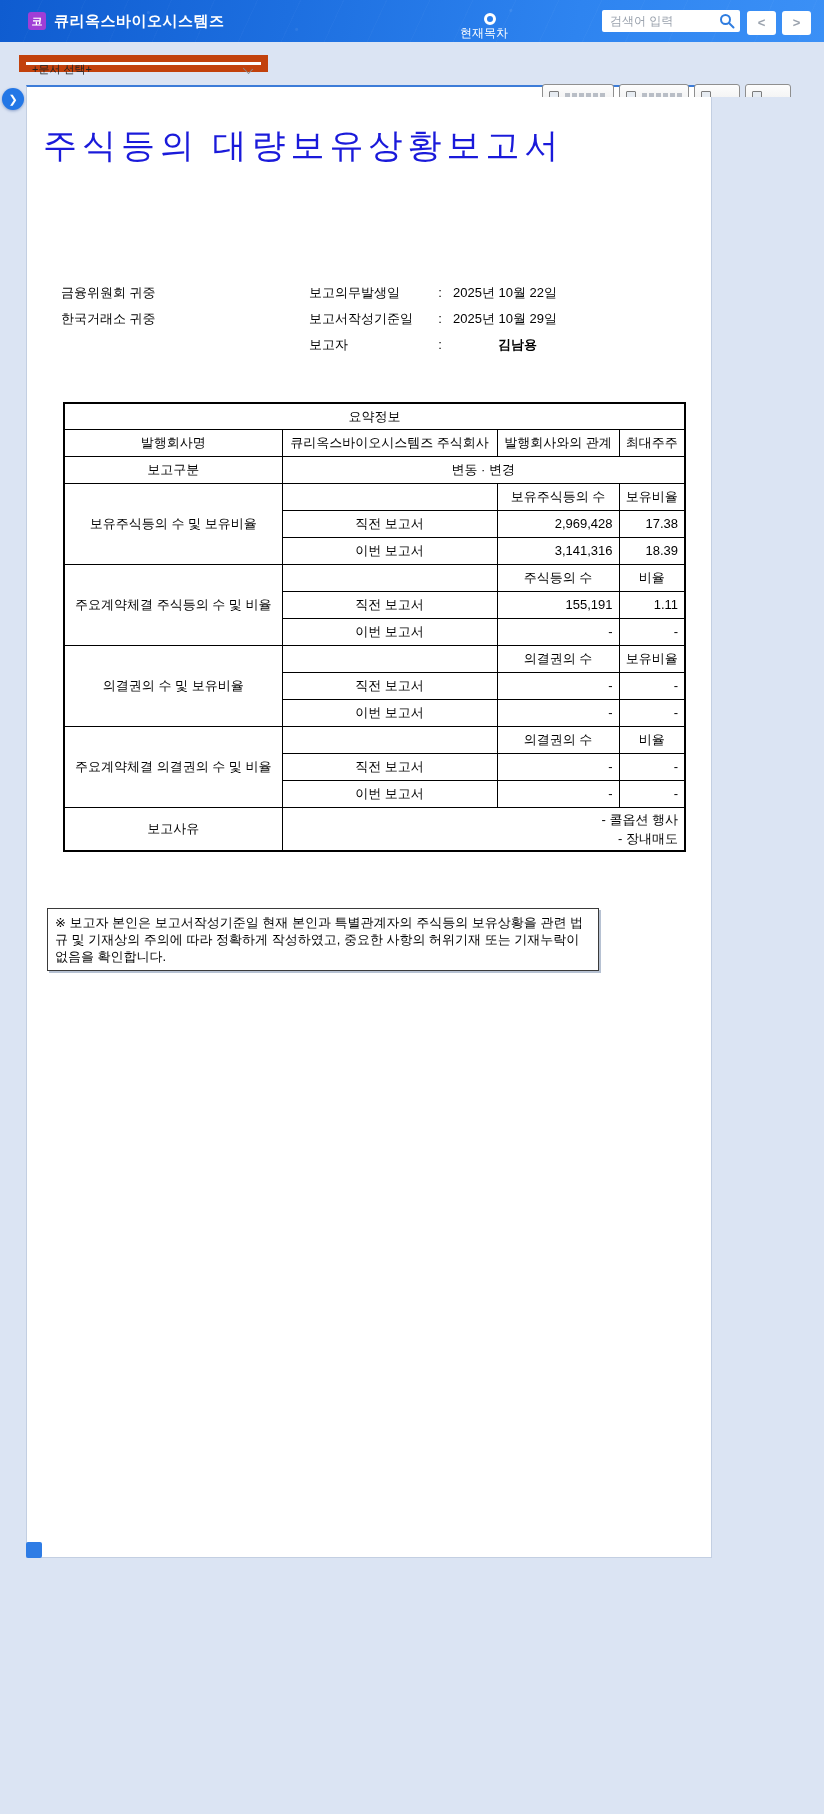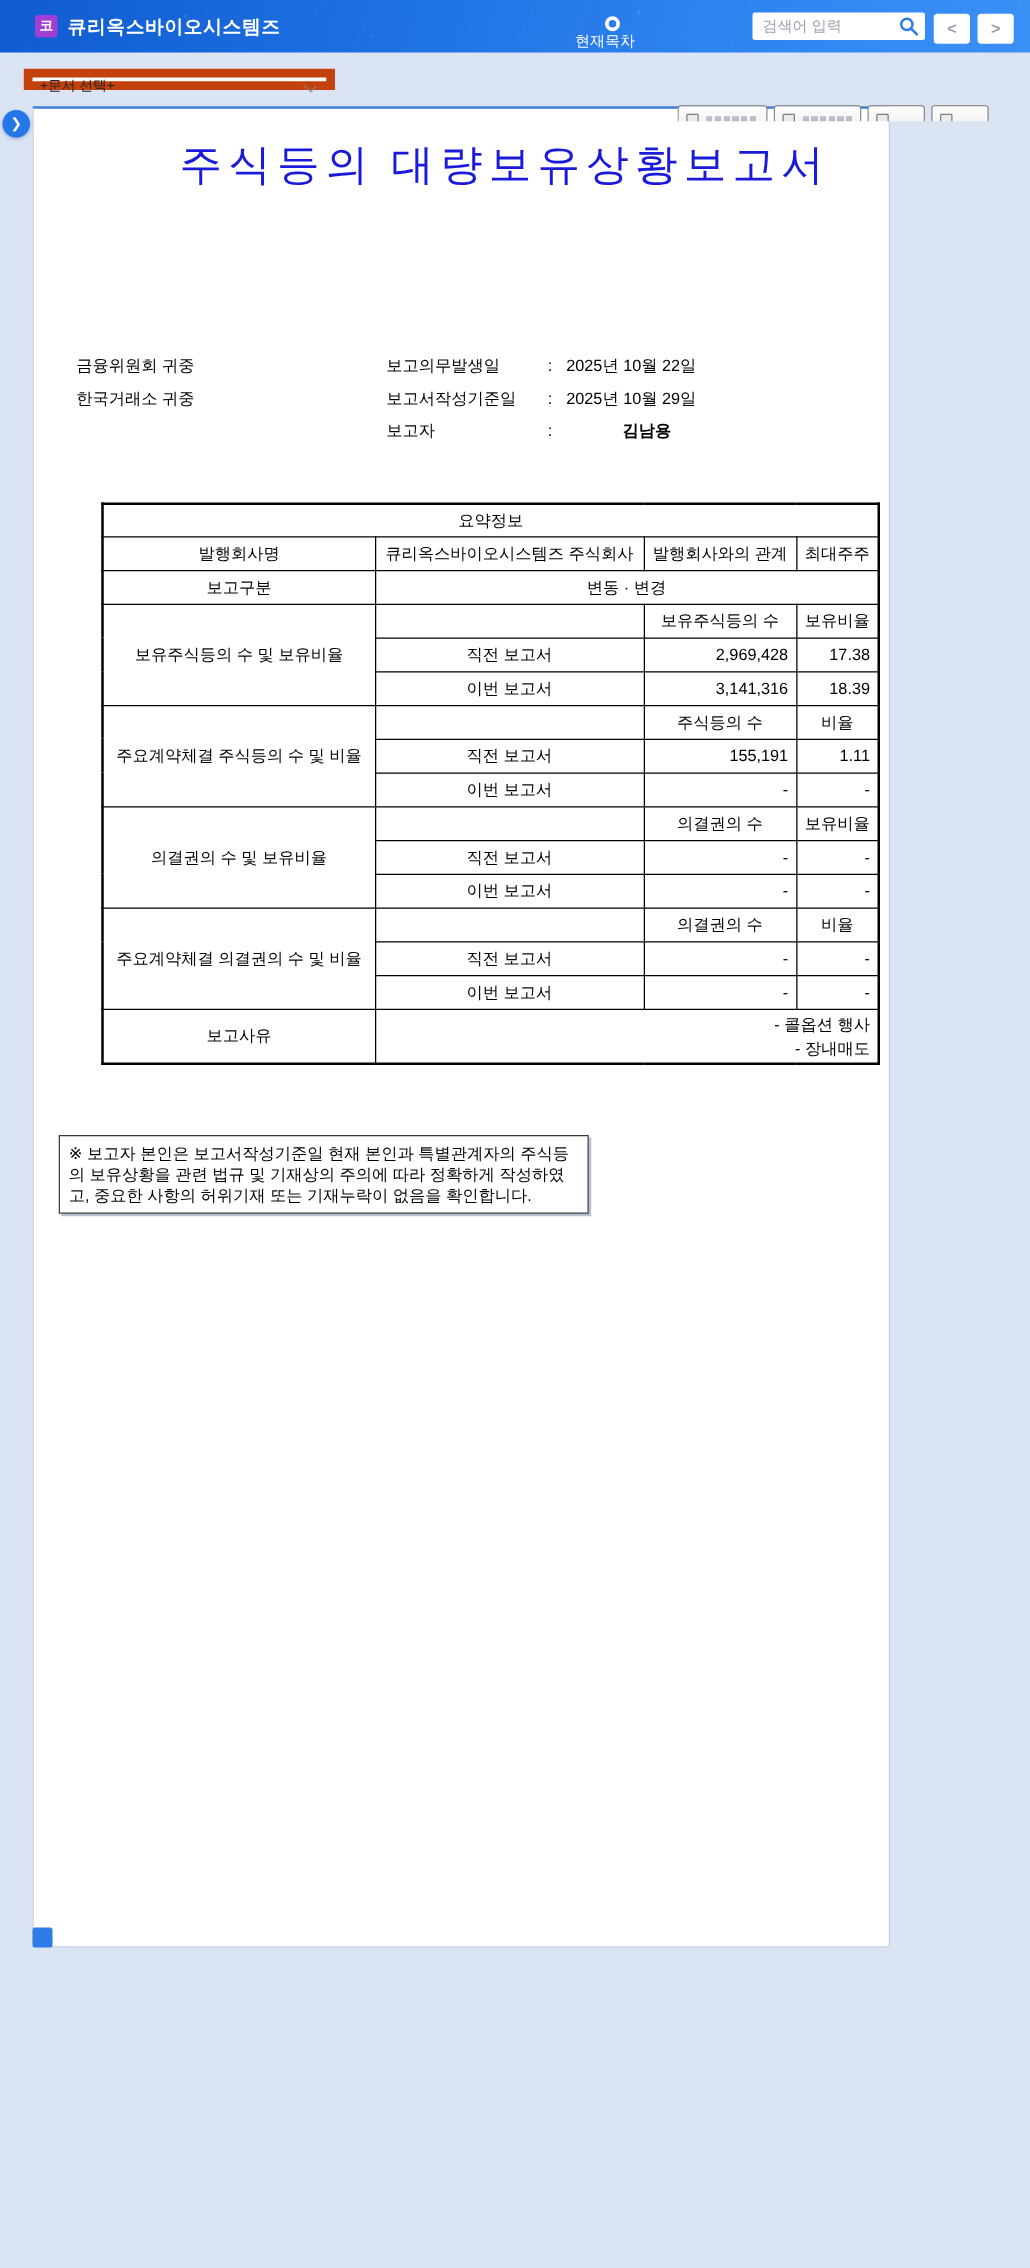--- a/index.html
+++ b/index.html
@@ -109,59 +109,59 @@
     color:#fff; font-size:11px; font-weight:bold; text-align:center; line-height:22px;
   }
   .panel-bottom-accent {
     position:absolute; left:26px; top:1542px; width:16px; height:16px;
     background:#2e7ce5; border-radius:2px; z-index:3;
   }
 
   .content { position:absolute; left:16px; top:0; width:621px; }
 
   .doc-title {
-    margin-top:22px; text-align:right;
+    margin-top:36px; text-align:left;
     font-family:"Liberation Serif","DejaVu Serif",serif;
     font-size:34px; color:#1a1ada; letter-spacing:5px; white-space:nowrap;
   }
   .doc-subtitle {
     margin-top:12px; text-align:center;
     font-size:13px; line-height:19px; color:#000;
   }
 
   .addr-meta { position:absolute; left:0; top:193px; width:621px; font-size:13px; }
   .recipients { position:absolute; left:18px; top:0; }
   .recipients div { height:26px; line-height:26px; }
   .meta { position:absolute; left:266px; top:0; }
   .meta-row { height:26px; line-height:26px; display:flex; }
   .meta-label { width:118px; }
   .meta-sep { width:26px; text-align:center; }
   .meta-value { }
   .meta-value.indent { padding-left:45px;font-weight:bold; }
 
   
-  .summary { position:absolute; left:18px; top:315px;padding-left:20px; }
+  .summary { position:absolute; left:0; top:315px;padding-left:20px; }
   table.sum {
     border-collapse:collapse; table-layout:fixed; width:621px;
     font-size:13px; border:2px solid #000;
   }
   table.sum td {
     border:1px solid #000; height:27px; padding:1px 6px;
     overflow:hidden; line-height:17px;
   }
   td.center { text-align:center; }
   td.num { text-align:right; }
   tr.t-title td { height:26px; text-align:center; }
   tr.reason td { height:44px; }
   td.reason-cell { text-align:right; vertical-align:middle; }
   td.reason-cell div { line-height:19px; }
 
   
   .disclaimer {
-    position:absolute; left:4px; top:821px; width:424px;
+    position:absolute; left:4px; top:821px; width:552px;
     border:1px solid #3a3a3a; background:#fff;
     box-shadow:2px 2px 0 #b6c1d2;
     padding:5px 7px; font-size:13px; line-height:17px;
   }
 </style>
 </head>
 <body>
 
 <div class="header-bar">
   <div class="net"></div>

